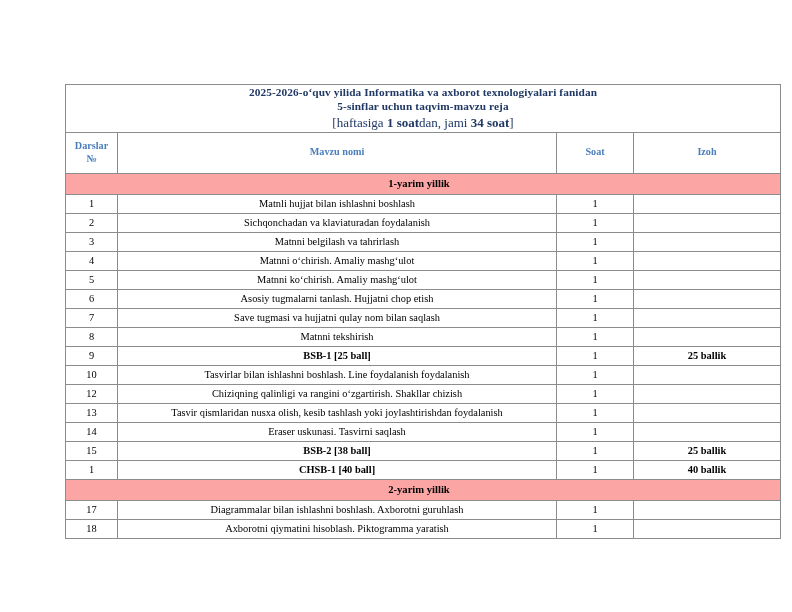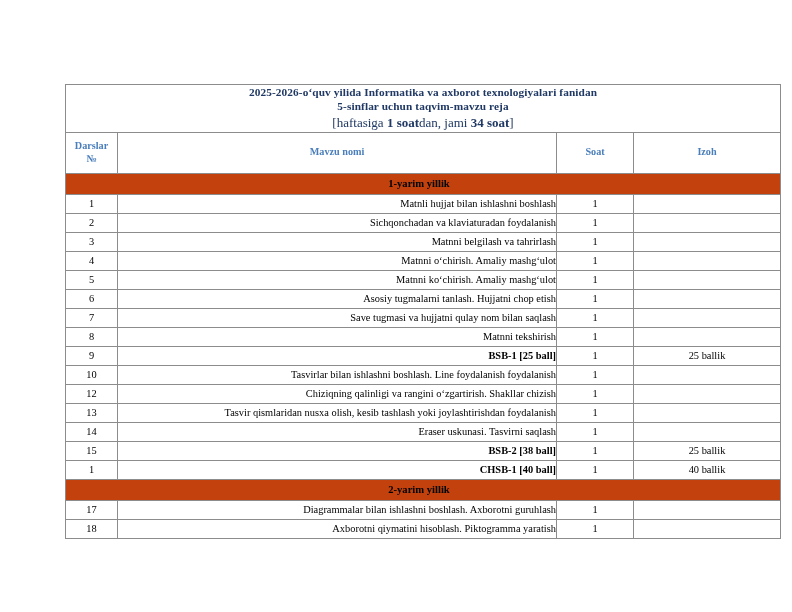--- a/index.html
+++ b/index.html
@@ -72,51 +72,51 @@
     font-weight: bold;
     font-size: 10.2px;
     text-align: center;
     height: 40px;
     line-height: 1.22;
     padding: 2px 3px;
   }
 
   
   .section-row td {
-    background: #c2410c;
+    background: #fca5a5;
     text-align: center;
     font-weight: bold;
     font-size: 10.6px;
     color: #000000;
     height: 17px;
     padding: 1px 8px 2px 0;
   }
 
   
   .data-row td {
     height: 18px;
     font-size: 10.4px;
     color: #000000;
   }
   .cell-num {
     text-align: center;
   }
   .cell-topic {
-    text-align: right;
+    text-align: center;
     padding-left: 7px;
   }
   .cell-topic.is-bold {
     font-weight: bold;
   }
   .cell-hours {
     text-align: center;
   }
   .cell-note {
     text-align: center;
-    font-weight: normal;
+    font-weight: bold;
   }
 
   
   col.c-num   { width: 52px; }
   col.c-topic { width: 439px; }
   col.c-hours { width: 77px; }
   col.c-note  { width: 147px; }
 </style>
 </head>
 <body>

